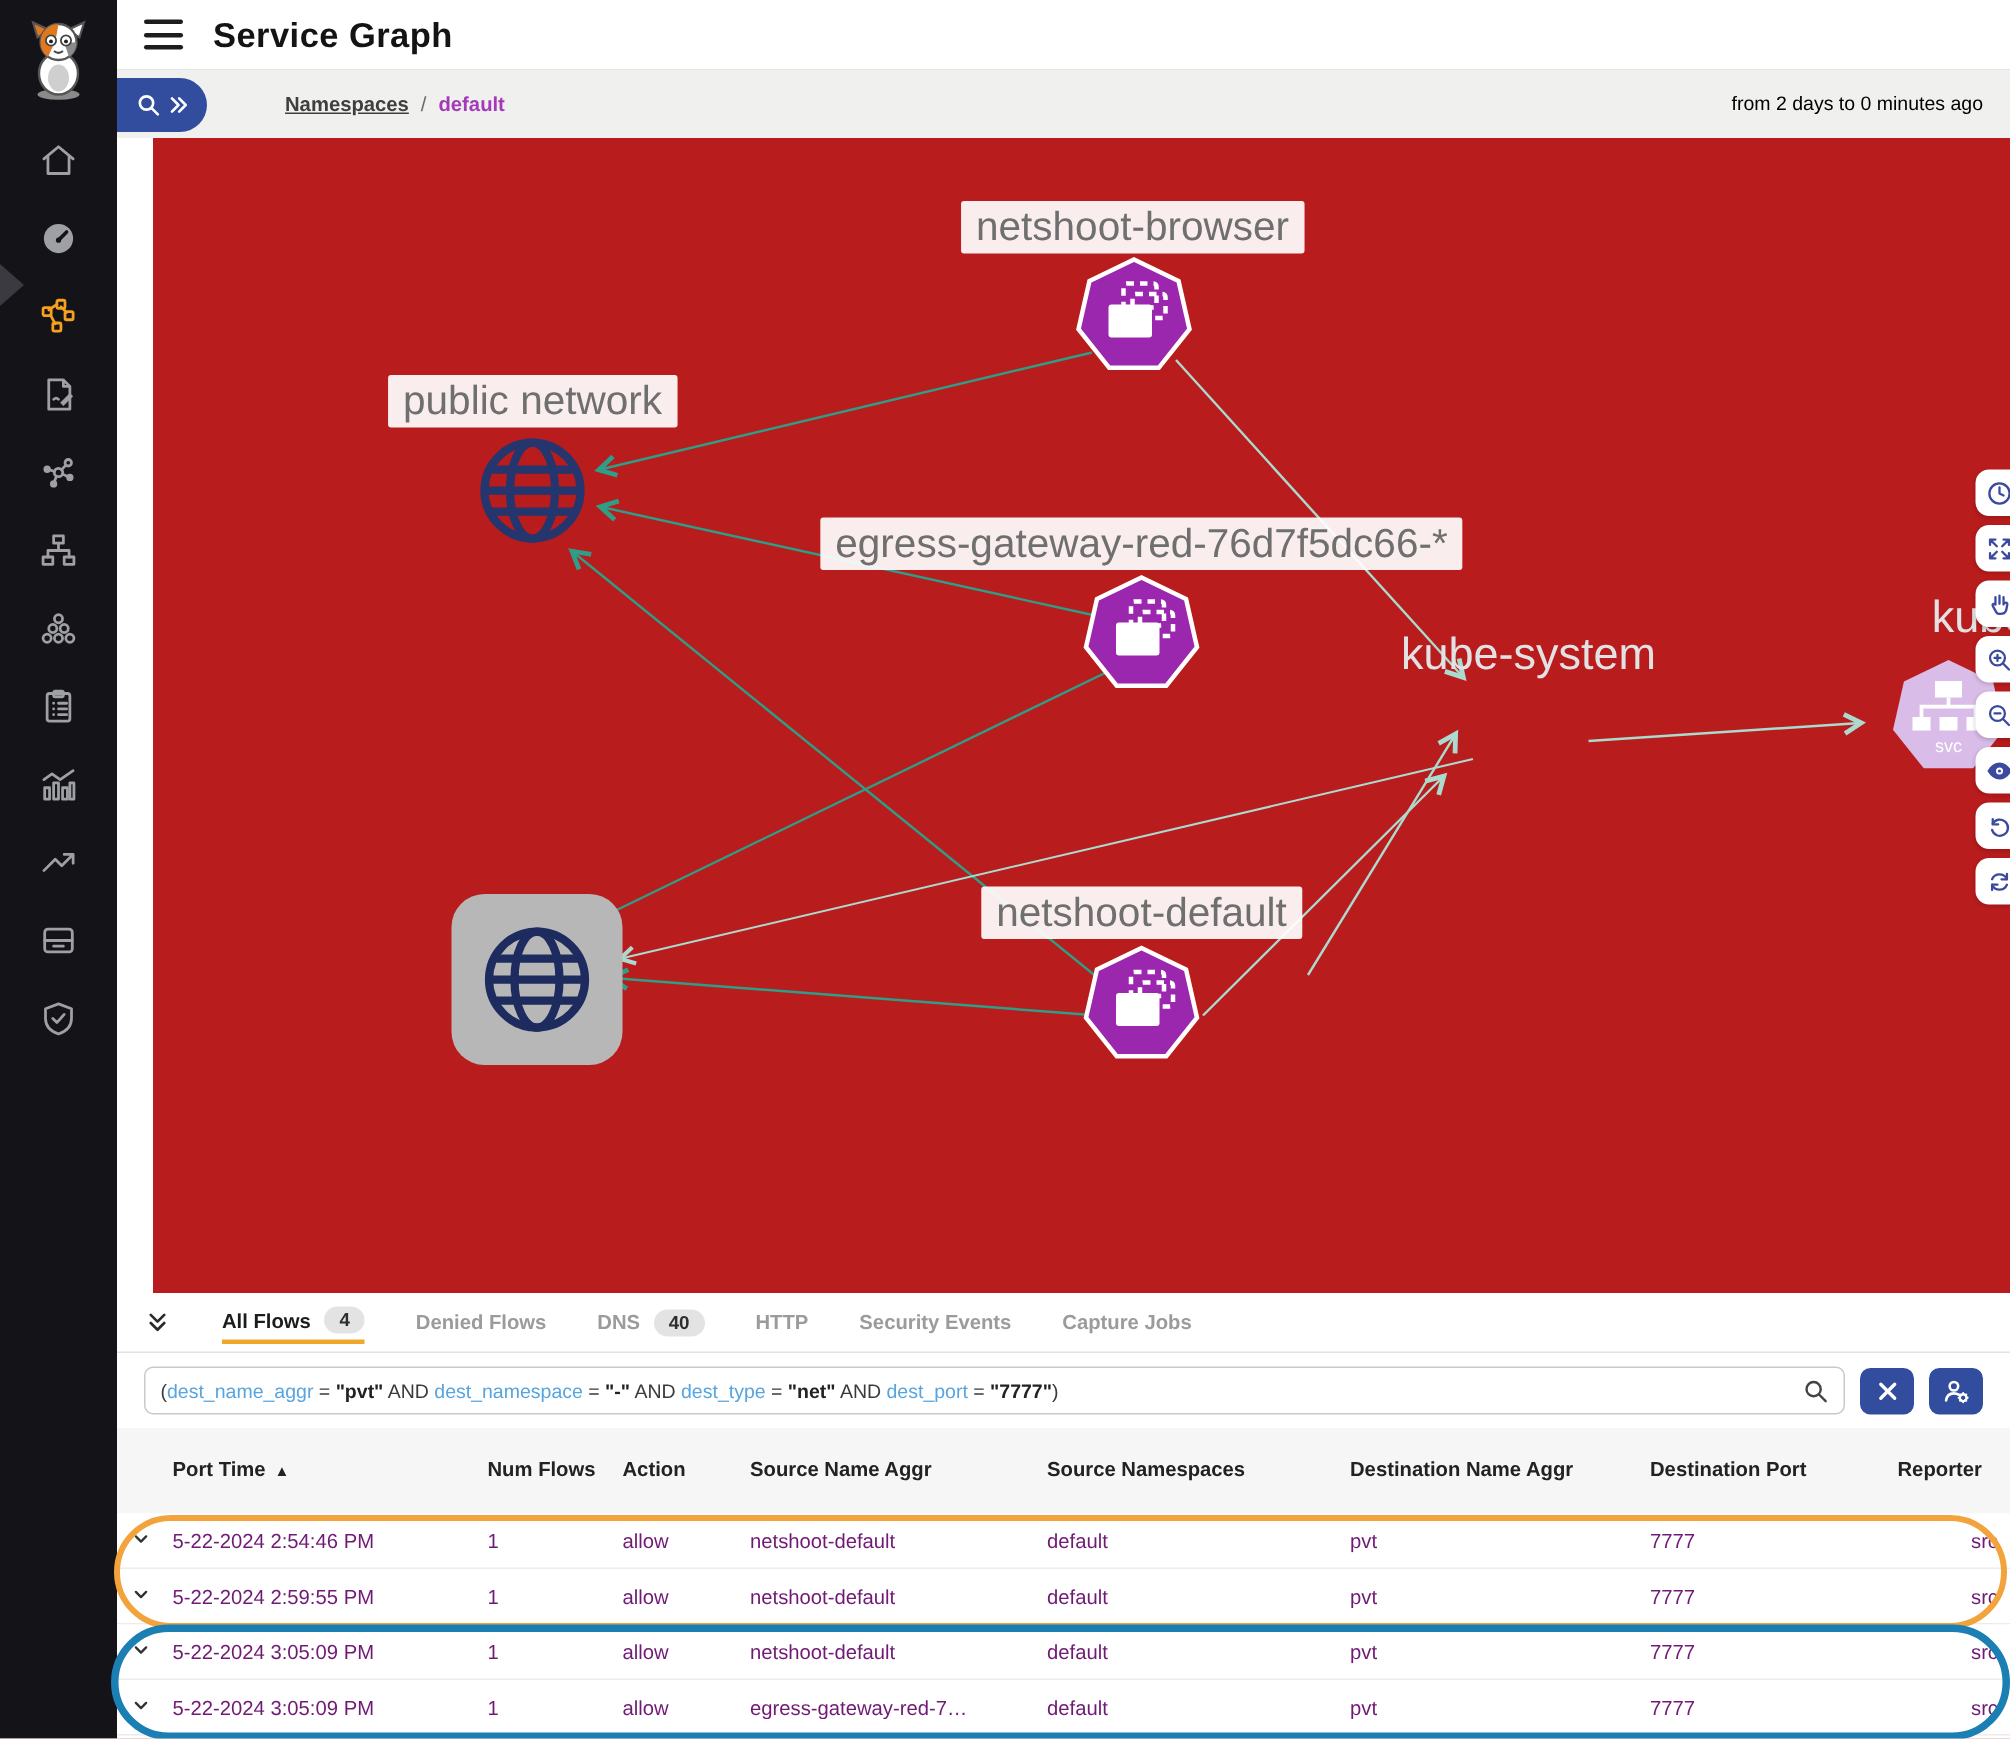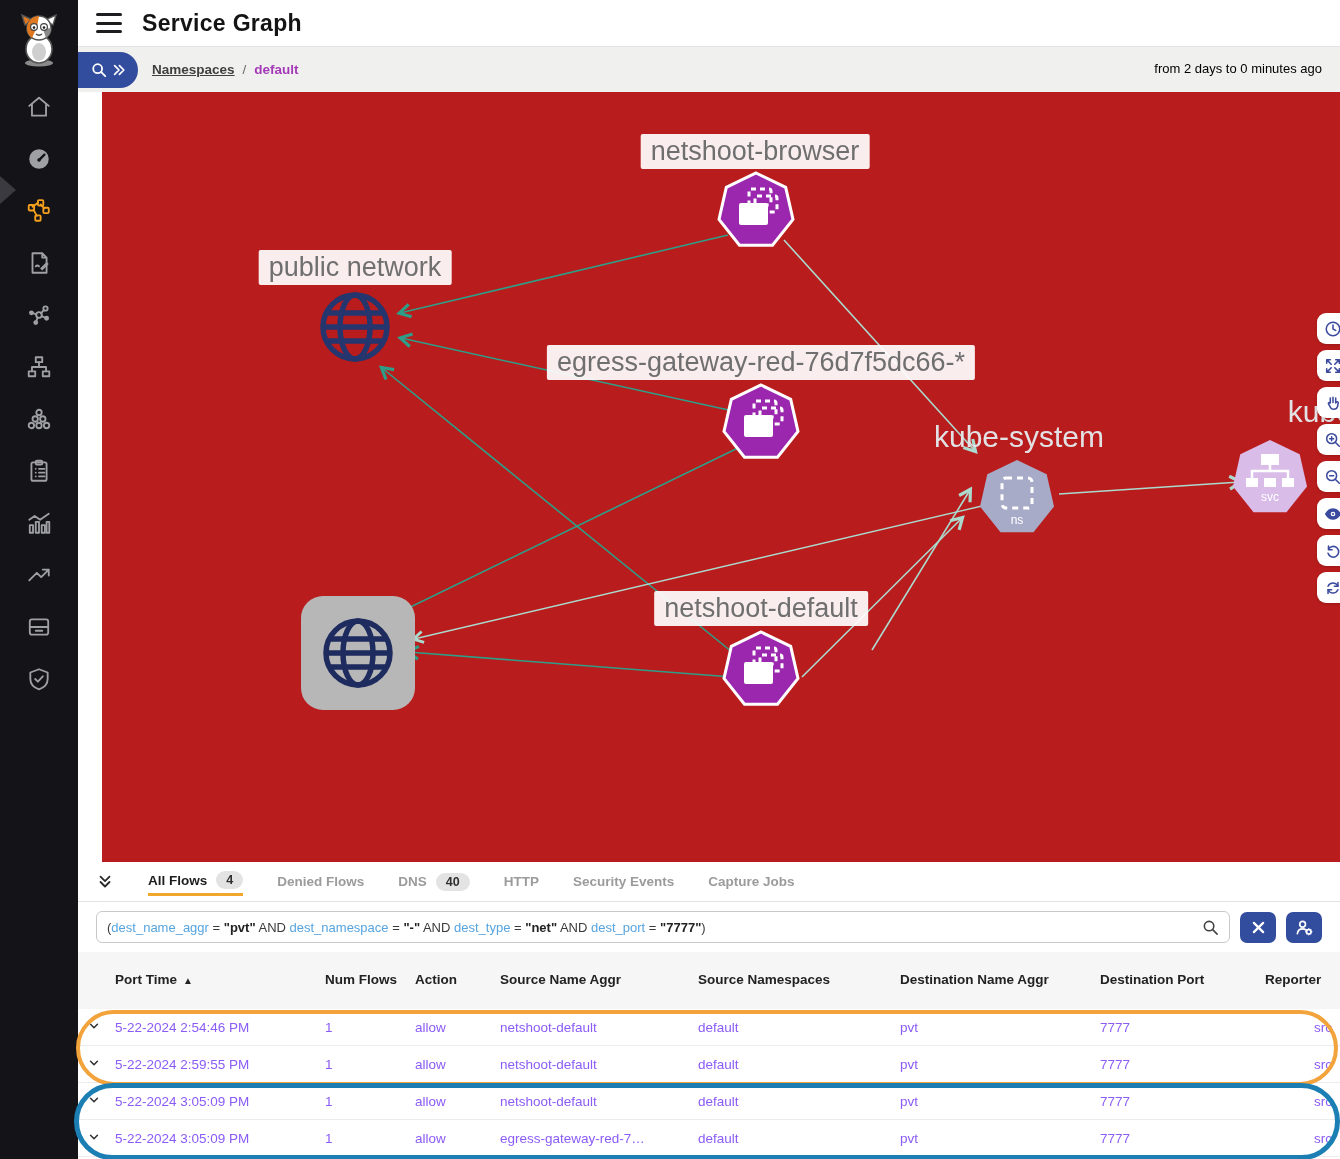--- a/index.html
+++ b/index.html
@@ -22,21 +22,21 @@
     border-bottom:1px solid #e4e4e4; display:flex; align-items:center; padding-left:18px; z-index:20; }
   .hamburger { width:26px; height:20px; display:flex; flex-direction:column; justify-content:space-between; cursor:pointer; }
   .hamburger span { display:block; height:3px; background:#1d1d1f; border-radius:2px; }
   .apptitle { margin-left:20px; font-size:23px; font-weight:bold; color:#141414; letter-spacing:.3px; }
 
   
   .crumbbar { position:absolute; left:78px; top:47px; width:1262px; height:45px; background:#f0f0ef;
     display:flex; align-items:center; z-index:20; }
   .bluepill { width:60px; height:36px; background:#324d9e; border-radius:0 19px 19px 0;
     display:flex; align-items:center; justify-content:center; gap:5px; cursor:pointer; }
-  .crumbs { margin-left:14px; font-size:13.5px; color:#6a6a6a; display:flex; gap:8px; align-items:center; }
+  .crumbs { margin-left:52px; font-size:13.5px; color:#6a6a6a; display:flex; gap:8px; align-items:center; }
   .crumb-root { color:#3f3f3f; text-decoration:underline; font-weight:bold; cursor:pointer; }
   .crumb-cur { color:#a43ab8; font-weight:bold; }
   .timerange { position:absolute; right:18px; top:14px; font-size:13px; color:#000000; }
 
   
   .canvas { position:absolute; left:78px; top:92px; width:1262px; height:770px; background:#b91c1c; overflow:hidden;margin-left:24px; }
   .edges { position:absolute; left:0; top:0; }
   .node { position:absolute; cursor:pointer; }
   .nlabel { position:absolute; transform:translateX(-50%); white-space:nowrap; font-size:27px; color:#6f6f6f;
     background:rgba(255,255,255,.92); padding:0 10px; border-radius:2px; line-height:1.3; }
@@ -66,21 +66,21 @@
   .seg-plain { color:#3a3a3a; }
   .seg-val { color:#222; font-weight:bold; }
   .sqbtn { width:36px; height:31px; background:#324d9e; border-radius:7px; margin-left:10px;
     display:flex; align-items:center; justify-content:center; cursor:pointer; }
 
   .thead, .trow { display:grid; grid-template-columns:27px 210px 90px 85px 198px 202px 200px 165px auto;
     align-items:center; padding-left:10px; }
   .thead { height:57px; background:#f6f6f6; font-size:13.5px; font-weight:bold; color:#222; }
   .thead .hc { padding-right:8px; line-height:1.25; }
   .thead .hlast, .trow .c7v { justify-self:end; padding-right:30px; }
-  .trow { height:37px; border-bottom:1px solid #ececec; background:#fff; font-size:13.5px; color:#8b5cf6; }
+  .trow { height:37px; border-bottom:1px solid #ececec; background:#fff; font-size:13.5px; color:#701a75; }
   .trow .c { padding-right:8px; white-space:nowrap; overflow:hidden; text-overflow:ellipsis; }
   .sortarrow { font-size:10px; margin-left:6px; }
 
   
   .ann { position:absolute; pointer-events:none; z-index:40; }
   .ann.orange { left:76px; top:1010px; width:1262px; height:76px; border:4px solid #f2a33c; border-radius:40px; }
   .ann.blue { left:74px; top:1083px; width:1266px; height:77px; border:5px solid #1b7fb4; border-radius:42px; }
 </style>
 </head>
 <body>
@@ -273,28 +273,21 @@
       </svg>
     </div>
     <div class="node" style="left:619px; top:291px;">
       <svg width="80" height="80" viewBox="0 0 80 80">
         <polygon points="40,2 69.7,16.3 77,48.5 56.5,74.2 23.5,74.2 3,48.5 10.3,16.3" fill="#9b27af" stroke="#fff" stroke-width="3"></polygon>
         <rect x="33" y="18" width="22" height="16" rx="2" fill="none" stroke="#fff" stroke-width="3" stroke-dasharray="5 4"></rect>
         <rect x="39" y="25" width="22" height="16" rx="2" fill="none" stroke="#fff" stroke-width="3" stroke-dasharray="5 4"></rect>
         <rect x="23" y="32" width="29" height="22" rx="2" fill="#fff"></rect>
       </svg>
     </div>
-    <div class="node" style="left:875px; top:366px;">
-      <svg width="80" height="80" viewBox="0 0 80 80">
-        <polygon points="40,2 69.7,16.3 77,48.5 56.5,74.2 23.5,74.2 3,48.5 10.3,16.3" fill="#a7abc8"></polygon>
-        <rect x="25" y="20" width="30" height="30" rx="4" fill="none" stroke="#fff" stroke-width="3" stroke-dasharray="6 5"></rect>
-        <text x="40" y="66" text-anchor="middle" font-size="12" fill="#fff" font-family="Liberation Sans, sans-serif">ns</text>
-      </svg>
-    </div>
-    <div class="node" style="left:1128px; top:346px;">
+    <div class="node" style="left:1157px; top:346px;">
       <svg width="80" height="80" viewBox="0 0 80 80">
         <polygon points="40,2 69.7,16.3 77,48.5 56.5,74.2 23.5,74.2 3,48.5 10.3,16.3" fill="#d9bce8"></polygon>
         <rect x="31" y="16" width="18" height="11" fill="#fff"></rect>
         <path d="M40 27 V33 M22 40 V33 H58 V40 M22 33 V40 M58 33 V40" stroke="#fff" stroke-width="2.5" fill="none"></path>
         <rect x="16" y="40" width="12" height="9" fill="#fff"></rect>
         <rect x="34" y="40" width="12" height="9" fill="#fff"></rect>
         <rect x="52" y="40" width="12" height="9" fill="#fff"></rect>
         <text x="40" y="63" text-anchor="middle" font-size="12" fill="#fff" font-family="Liberation Sans, sans-serif">svc</text>
       </svg>
     </div>

